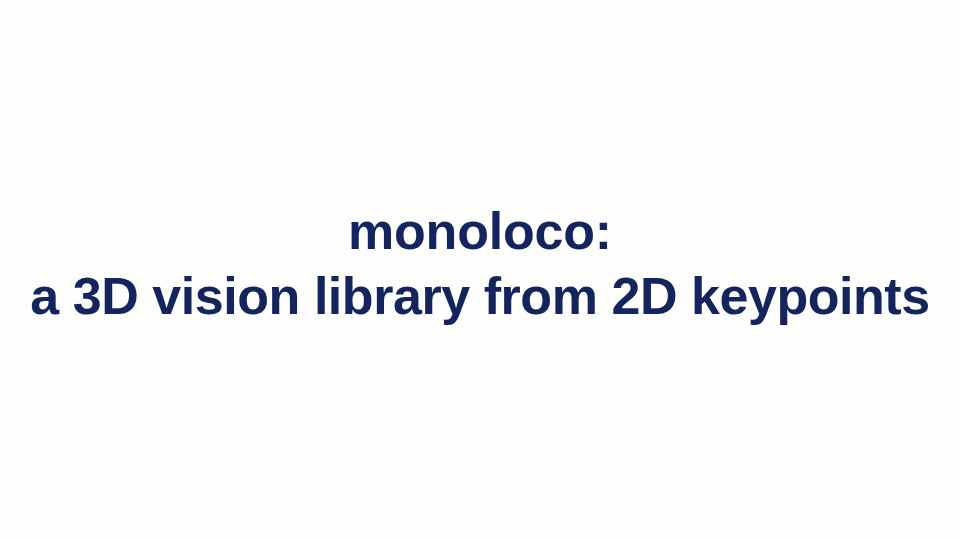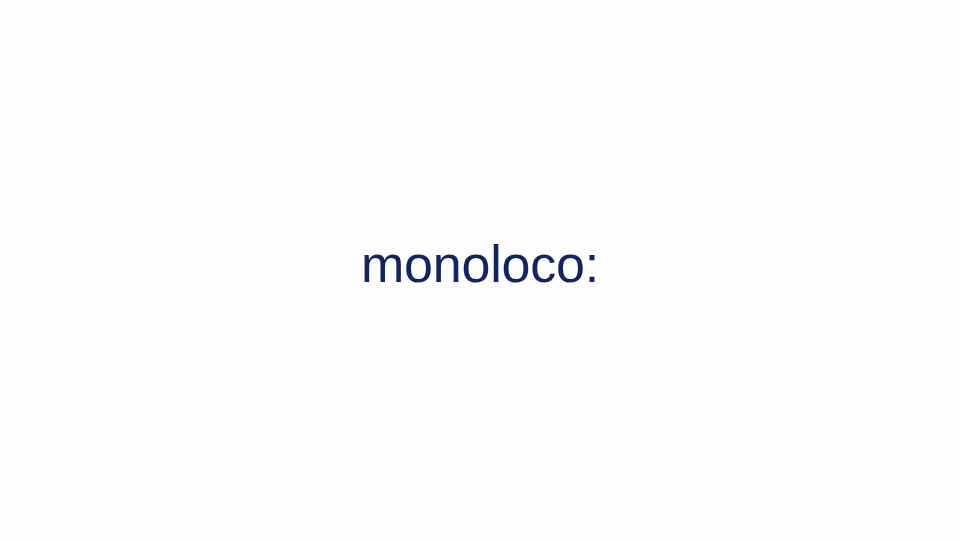--- a/index.html
+++ b/index.html
@@ -44,21 +44,21 @@
     text-align: center;
     user-select: none;
   }
 
   .title-line {
     display: block;
     width: 100%;
     text-align: center;
     color: #14245c;
     font-family: "Liberation Sans", "DejaVu Sans", sans-serif;
-    font-weight: 400;
+    font-weight: 700;
     font-size: 52px;
     line-height: 65px;
     letter-spacing: -0.2px;
     white-space: nowrap;
   }
 
   .title-line--primary {
     font-size: 52px;
   }
 
@@ -70,16 +70,17 @@
 </style>
 </head>
 <body>
 
 <div class="slide">
 
   <div class="title-block">
 
     <span class="title-line title-line--primary">monoloco:</span>
 
+    <span class="title-line title-line--secondary">a 3D vision library from 2D keypoints</span>
 
   </div>
 
 </div>
 
 </body></html>

